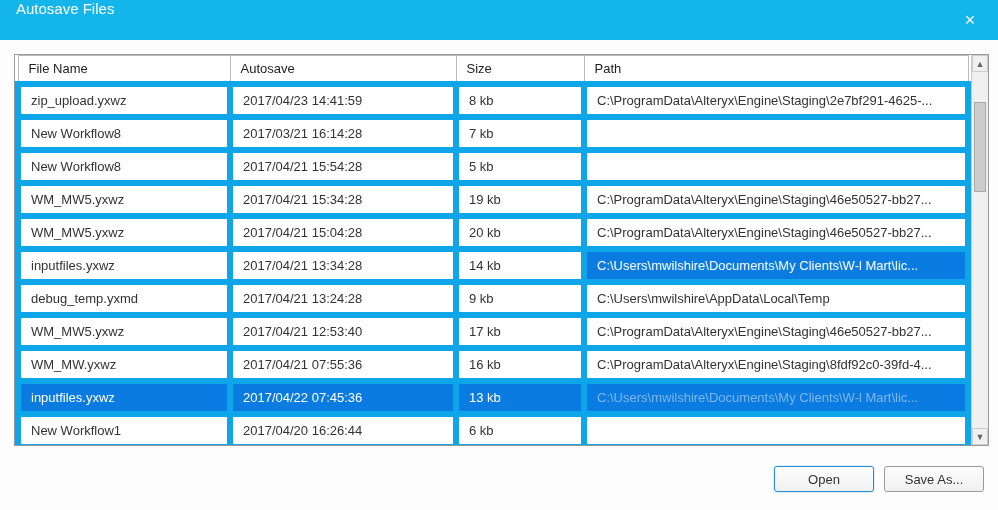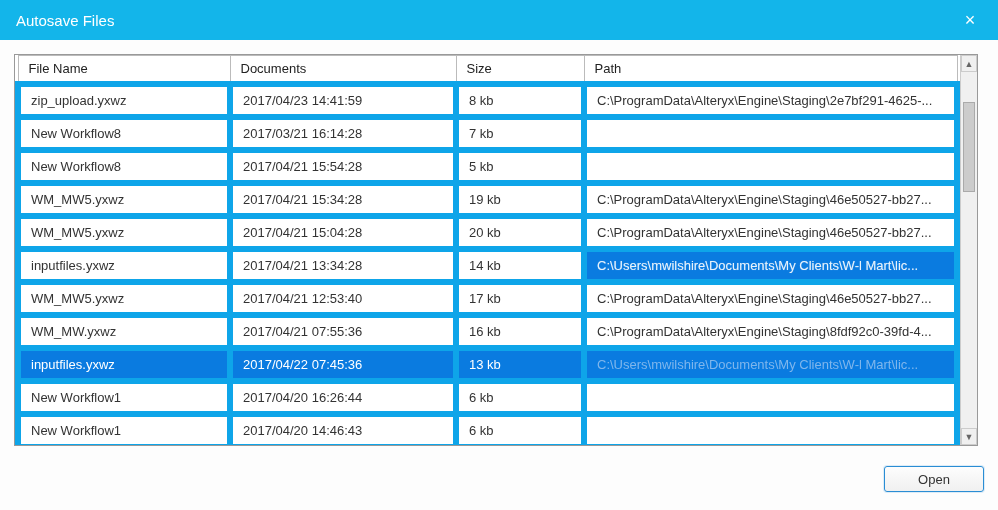--- a/index.html
+++ b/index.html
@@ -16,43 +16,42 @@
     background: #fdfdfd;
     position: relative;
     display: flex;
     flex-direction: column;
   }
   .titlebar {
     height: 40px;
     background: #13b5ea;
     color: #fff;
     display: flex;
-    align-items: center;
-    padding: 7px 16px;
+    padding: 0 16px;
     font-size: 15px;
     font-weight: 400;
     position: relative;
   }
   .titlebar .close {
     position: absolute;
     right: 16px;
     top: 50%;
     transform: translateY(-50%);
     width: 24px;
     height: 24px;
     display: flex;
     align-items: center;
     justify-content: center;
     cursor: pointer;
     font-size: 18px;
     font-weight: 300;
   }
   .content {
     flex: 1;
-    padding: 14px 20px 10px 14px;
+    padding: 14px 9px 10px 14px;
     display: flex;
     flex-direction: column;
     overflow: hidden;
   }
   .grid-wrap {
     flex: 1;
     border: 1px solid #999;
     background: #fff;
     display: flex;
     overflow: hidden;
@@ -168,21 +167,21 @@
     <span class="close">×</span>
   </div>
 
   <div class="content">
     <div class="grid-wrap">
       <div class="grid">
         <table>
           <thead>
             <tr>
               <th class="col-name">File Name</th>
-              <th class="col-ts">Documents</th>
+              <th class="col-ts">Autosave</th>
               <th class="col-size">Size</th>
               <th class="col-path">Path</th>
             </tr>
           </thead>
           <tbody id="grid-body">
               <tr>
                 <td class="col-name">zip_upload.yxwz</td>
                 <td class="col-ts">2017/04/23 14:41:59</td>
                 <td class="col-size">8 kb</td>
                 <td class="col-path">C:\ProgramData\Alteryx\Engine\Staging\2e7bf291-4625-...</td>
@@ -209,20 +208,26 @@
                 <td class="col-name">WM_MW5.yxwz</td>
                 <td class="col-ts">2017/04/21 15:04:28</td>
                 <td class="col-size">20 kb</td>
                 <td class="col-path">C:\ProgramData\Alteryx\Engine\Staging\46e50527-bb27...</td>
               </tr>
               <tr>
                 <td class="col-name">inputfiles.yxwz</td>
                 <td class="col-ts">2017/04/21 13:34:28</td>
                 <td class="col-size">14 kb</td>
                 <td class="col-path" style="background: rgb(10, 123, 224);"><span class="path-sel">C:\Users\mwilshire\Documents\My Clients\W-l Mart\lic...</span></td>
+              </tr>
+              <tr>
+                <td class="col-name">debug_temp.yxmd</td>
+                <td class="col-ts">2017/04/21 13:24:28</td>
+                <td class="col-size">9 kb</td>
+                <td class="col-path">C:\Users\mwilshire\AppData\Local\Temp</td>
               </tr>
               <tr>
                 <td class="col-name">WM_MW5.yxwz</td>
                 <td class="col-ts">2017/04/21 12:53:40</td>
                 <td class="col-size">17 kb</td>
                 <td class="col-path">C:\ProgramData\Alteryx\Engine\Staging\46e50527-bb27...</td>
               </tr>
               <tr>
                 <td class="col-name">WM_MW.yxwz</td>
                 <td class="col-ts">2017/04/21 07:55:36</td>
@@ -255,14 +260,15 @@
         <div class="sb-track">
           <div class="sb-thumb"></div>
         </div>
         <div class="sb-btn">▼</div>
       </div>
     </div>
   </div>
 
   <div class="footer">
     <button class="btn primary">Open</button>
+    <button class="btn">Save As...</button>
   </div>
 </div>
 
 </body></html>

